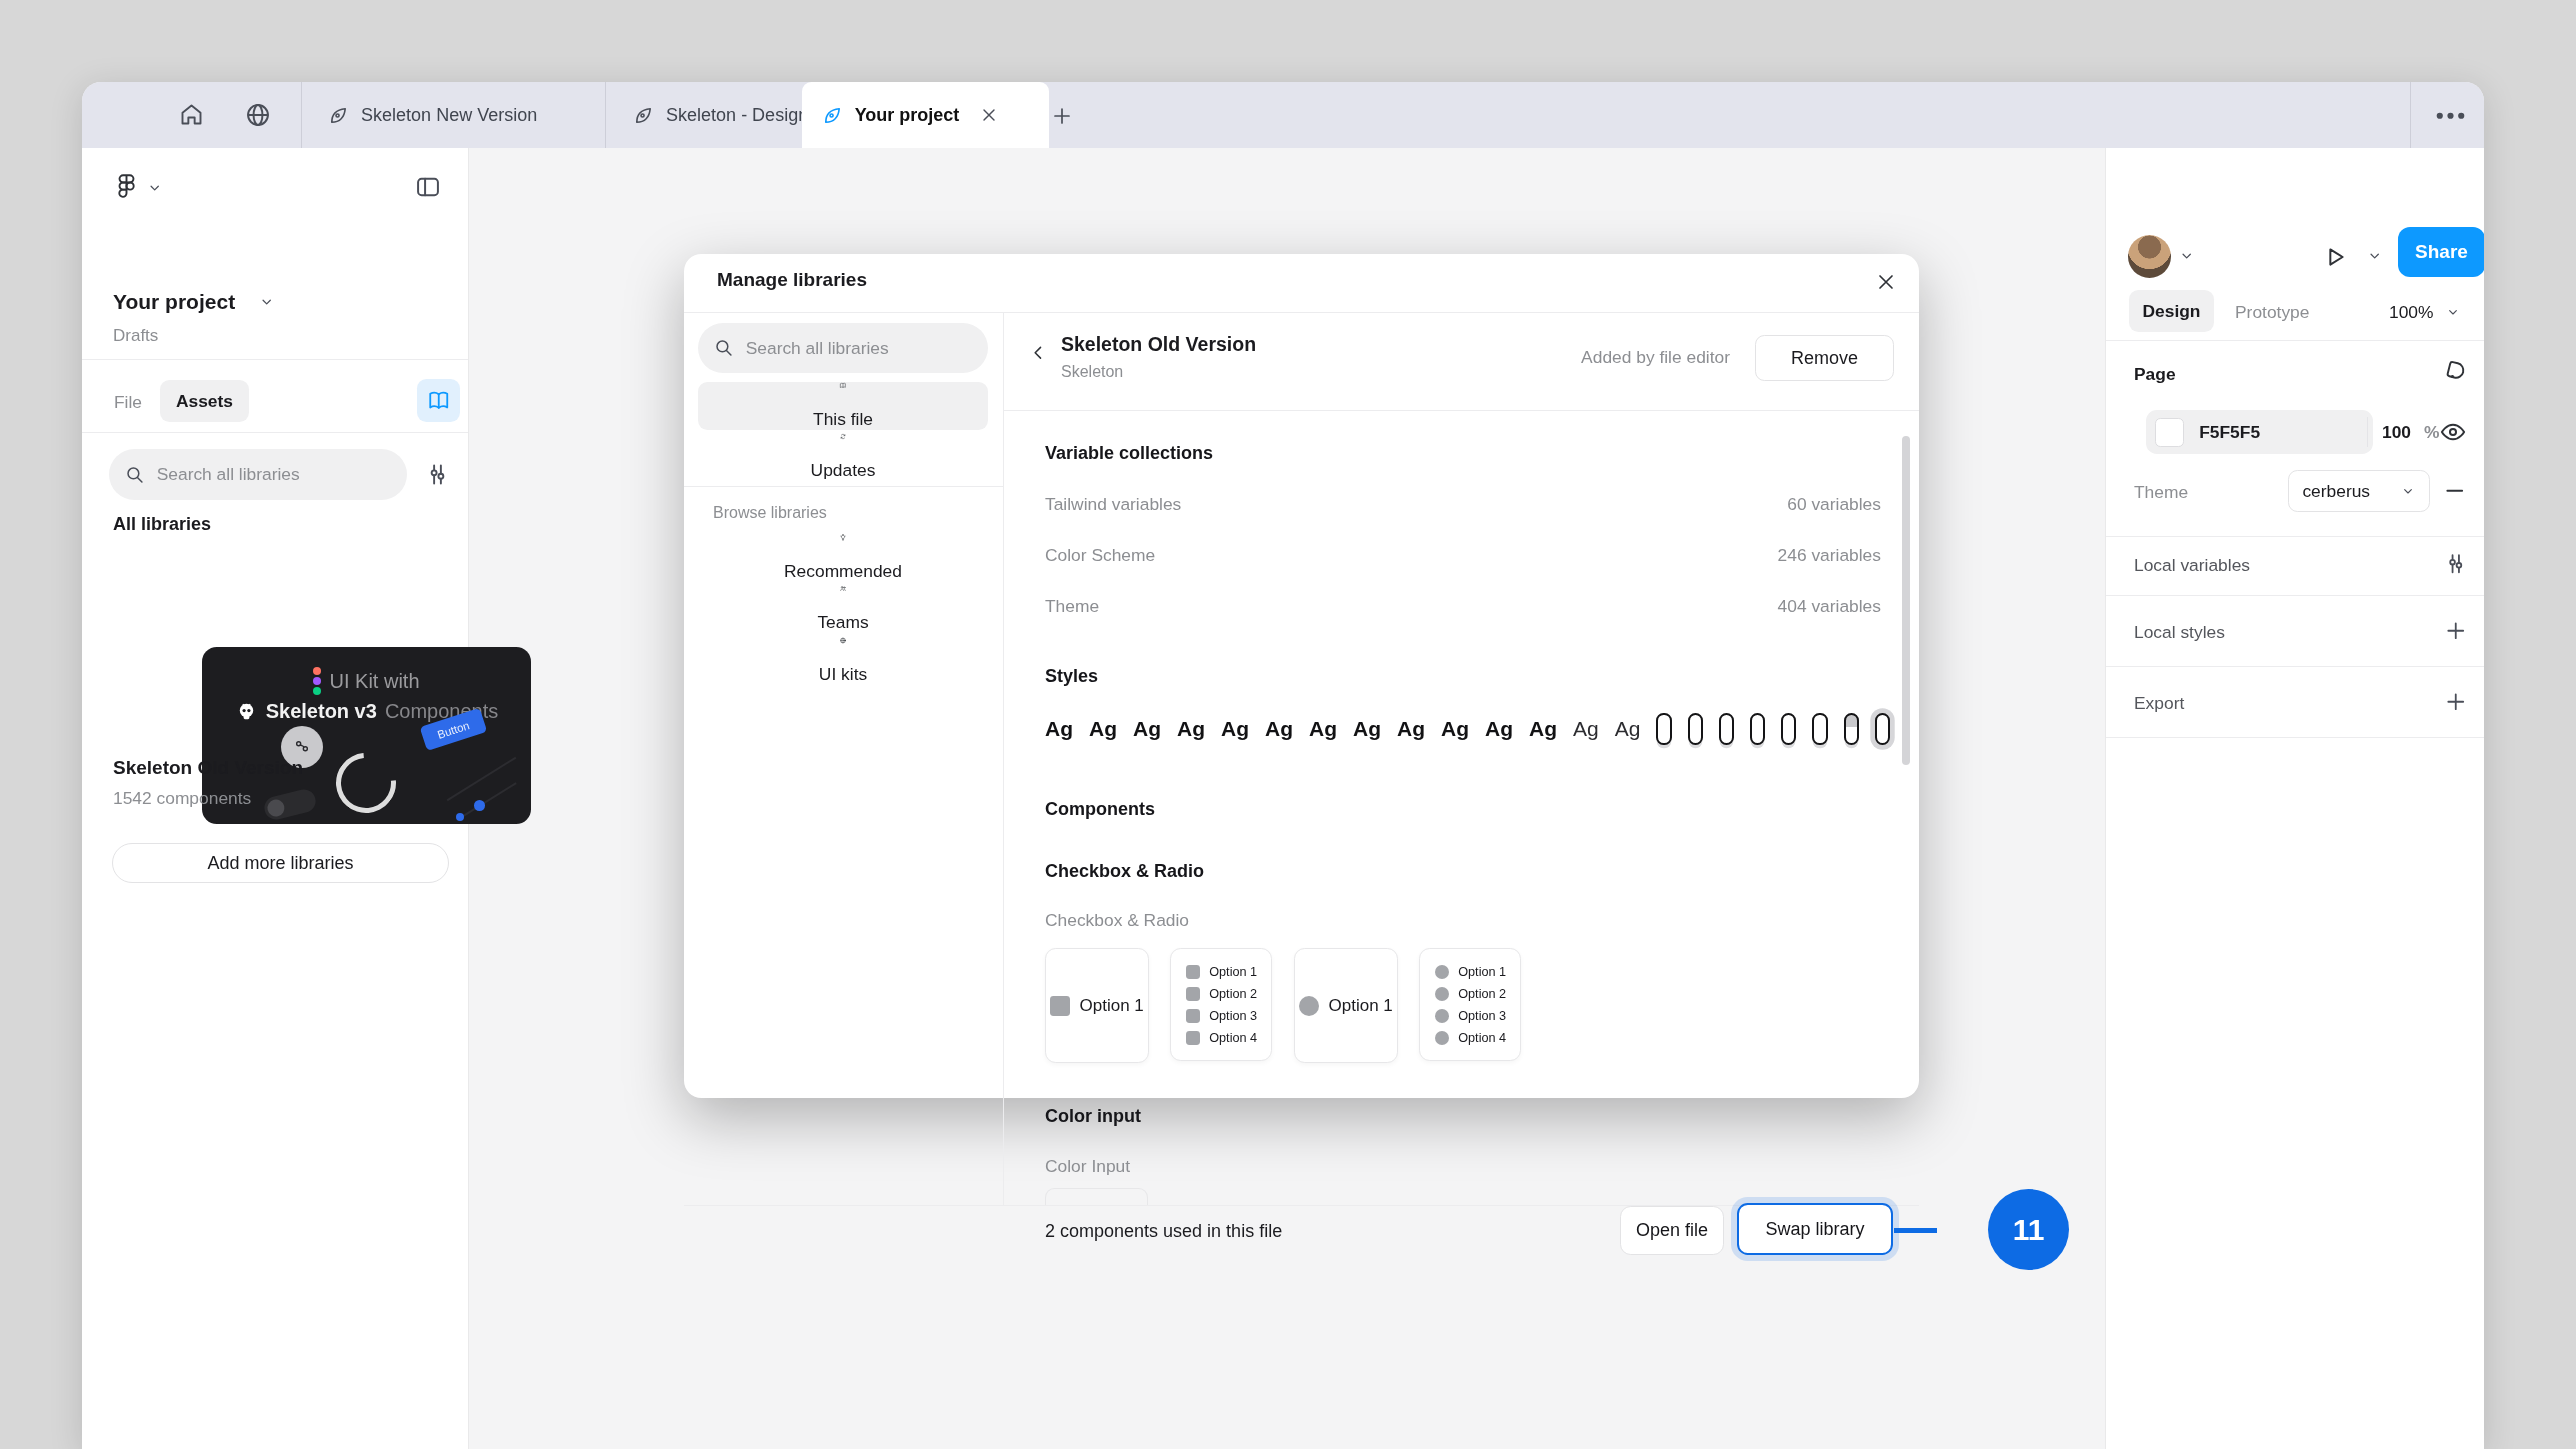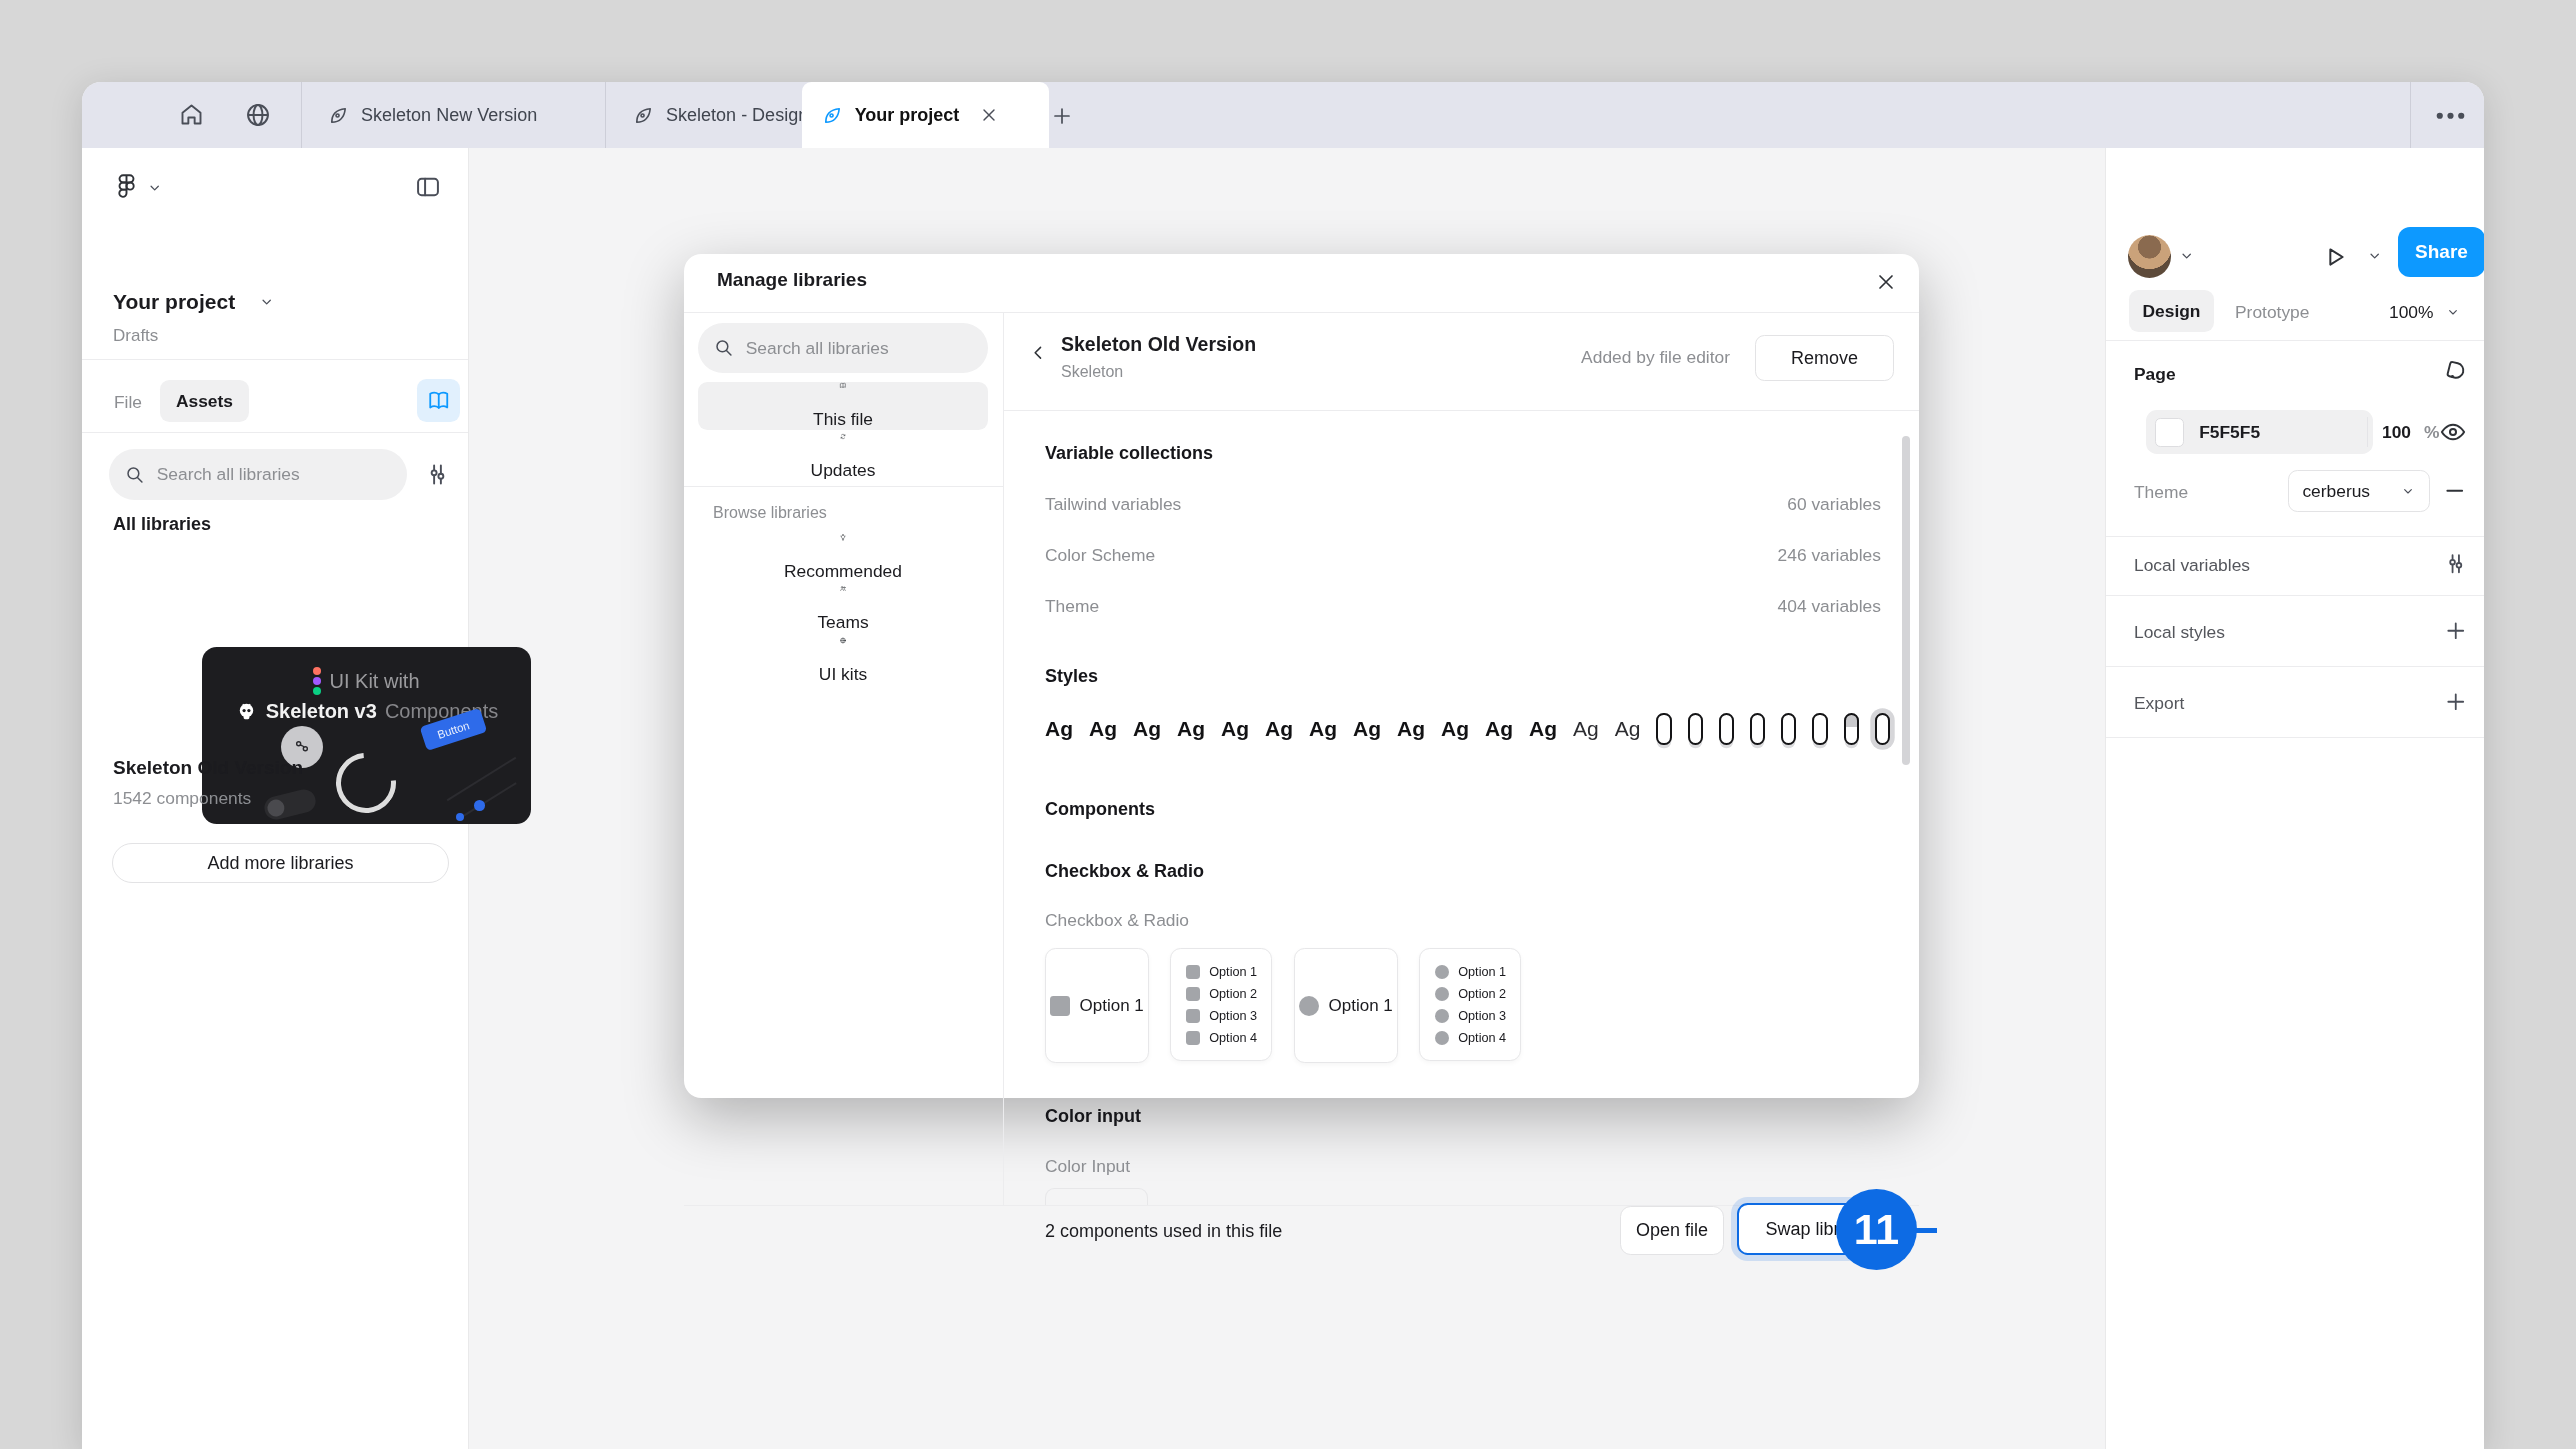--- a/index.html
+++ b/index.html
@@ -505,16 +505,16 @@
 
     <div class="scrollthumb" style="right:8.7px;top:182px;height:329px;"></div>
 
     <div class="divider" style="top:951px;"></div>
     <div class="abs" style="left:361px;top:967px;font-size:18px;">2 components used in this file</div>
     <div class="footer-btn" style="left:936px;top:952px;width:102px;height:47px;">Open file</div>
     <div class="footer-btn swap" style="left:1053px;top:949px;width:156px;height:52px;box-sizing:border-box;">Swap library</div>
   </div>
 
   <div class="connector" style="left:1894px;top:1228px;width:43px;"></div>
-  <div class="badge" style="left:1836px;top:1189px;width:81px;height:81px;font-size:43px;text-align:center;">11</div>
+  <div class="badge" style="left:1988px;top:1189px;width:81px;height:81px;font-size:30px;text-align:center;">11</div>
 
 </div>
 
 
 </body></html>

